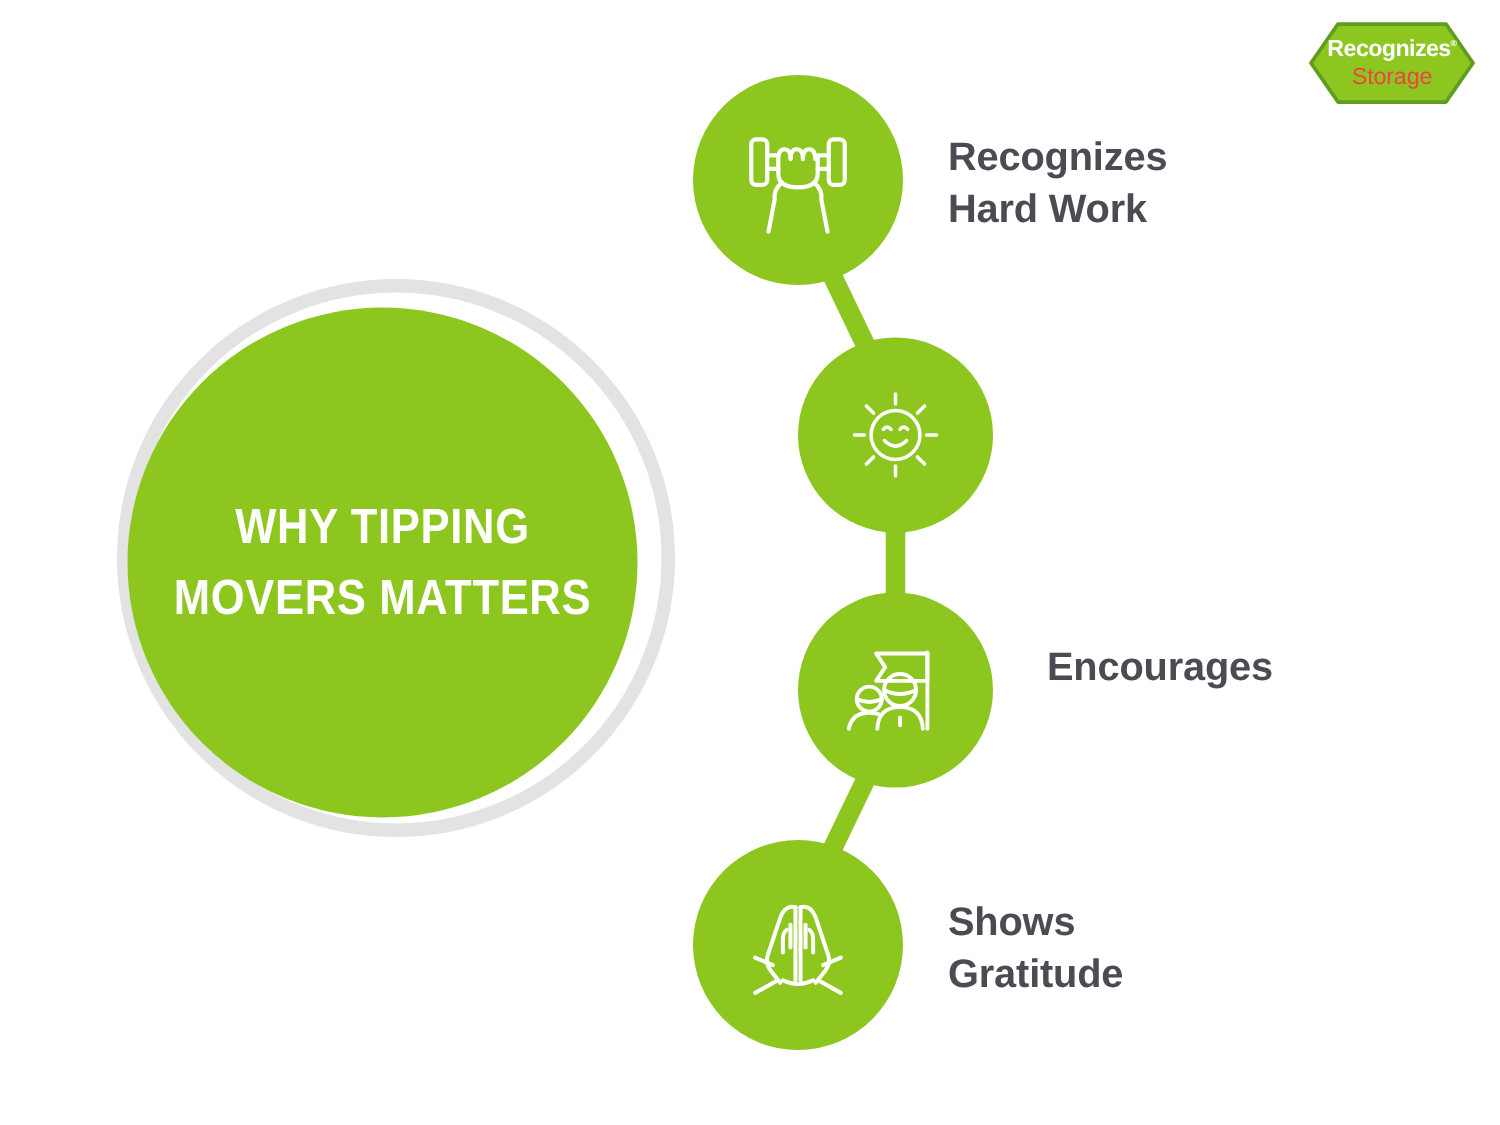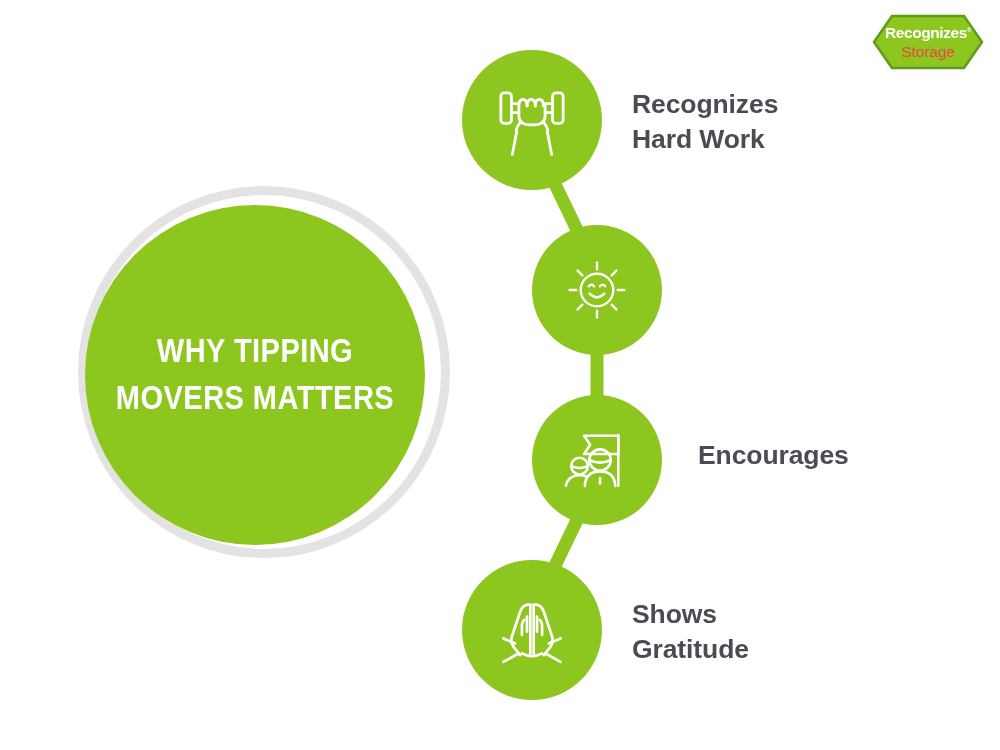--- a/index.html
+++ b/index.html
@@ -242,21 +242,21 @@
         <path d="M16 58 Q27 63 38 58"></path>
         <path d="M9 84 Q12 70 27 70 Q33 70 37 72"></path>
 
         <circle cx="54" cy="50" r="14"></circle>
         <path d="M40 50 Q54 57 68 50"></path>
         <path d="M34 84 Q35 65 54 65 Q73 65 74 84"></path>
         <line x1="54" y1="74" x2="54" y2="81"></line>
       </svg>
     </div>
   </div>
-  <div class="label" style="left:698px; top:438px;">
+  <div class="label" style="left:698px; top:427px;">
     <span>Encourages</span>
   </div>
 
   <div class="node" style="left:462px; top:560px; width:140px; height:140px;">
     <div class="node-icon">
       <svg viewBox="0 0 100 100" width="84" height="84" xmlns="http://www.w3.org/2000/svg" fill="none" stroke="#ffffff" stroke-width="3.2" stroke-linecap="round" stroke-linejoin="round">
 
         <path d="M48 20 Q40 18 36 28 L26 58 Q24 64 28 70 L36 80"></path>
 
         <path d="M48 20 L48 78"></path>

